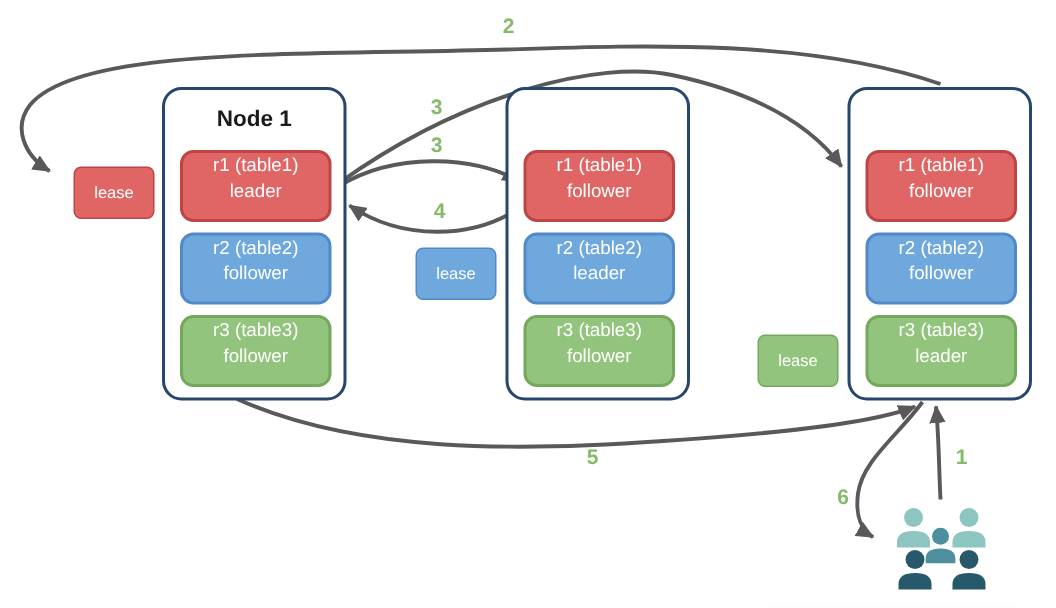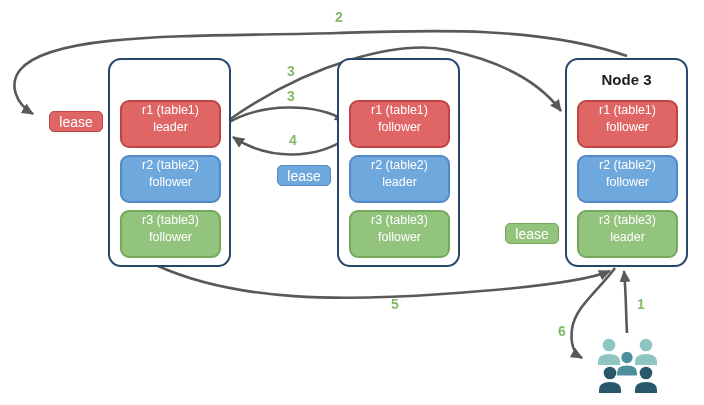--- a/index.html
+++ b/index.html
@@ -22,22 +22,22 @@
   .node{position:absolute;width:123px;height:209px;background:var(--node-fill);
         border:2px solid var(--node-border);border-radius:13px;box-sizing:border-box;}
   .node h3{margin:11px 0 0 0;text-align:center;font-size:15px;font-weight:bold;color:var(--title-color);}
   .box{position:absolute;left:10px;width:101px;height:48px;border-radius:9px;border:2px solid;
        box-sizing:border-box;display:flex;flex-direction:column;align-items:center;justify-content:flex-start;
        color:var(--box-text);font-size:12.5px;line-height:1.32;text-align:center;}
   .box.red{background:var(--red-fill);border-color:var(--red-border);}
   .box.blue{background:var(--blue-fill);border-color:var(--blue-border);}
   .box.green{background:var(--green-fill);border-color:var(--green-border);}
   .b1{top:40px;} .b2{top:95px;} .b3{top:150px;}
-  .lease{position:absolute;width:54px;height:21px;border-radius:5px;border:1.5px solid;box-sizing:border-box;
-         display:flex;align-items:center;justify-content:center;color:var(--box-text);font-size:14px;}
+  .lease{position:absolute;width:54px;height:35px;border-radius:5px;border:1.5px solid;box-sizing:border-box;
+         display:flex;align-items:center;justify-content:center;color:var(--box-text);font-size:11px;}
   .lease-red{left:49px;top:111px;background:var(--red-fill);border-color:var(--red-border);}
   .lease-blue{left:277px;top:165px;background:var(--blue-fill);border-color:var(--blue-border);}
   .lease-green{left:505px;top:223px;background:var(--green-fill);border-color:var(--green-border);}
   .step{position:absolute;transform:translate(-50%,-50%);font-size:14px;font-weight:bold;color:var(--step-color);}
 </style>
 </head>
 <body>
 
 <div class="canvas">
 
@@ -86,20 +86,21 @@
 
   <span class="step" style="left:339px;top:17px">2</span>
   <span class="step" style="left:291px;top:71px">3</span>
   <span class="step" style="left:291px;top:96px">3</span>
   <span class="step" style="left:293px;top:140px">4</span>
   <span class="step" style="left:395px;top:304px">5</span>
   <span class="step" style="left:562px;top:331px">6</span>
   <span class="step" style="left:641px;top:304px">1</span>
 
   <section class="node" style="left:108px;top:58px">
+    <h3>Node 1</h3>
     <div class="box red b1">
       <span>r1 (table1)</span>
       <span>leader</span>
     </div>
     <div class="box blue b2">
       <span>r2 (table2)</span>
       <span>follower</span>
     </div>
     <div class="box green b3">
       <span>r3 (table3)</span>
@@ -116,21 +117,20 @@
       <span>r2 (table2)</span>
       <span>leader</span>
     </div>
     <div class="box green b3">
       <span>r3 (table3)</span>
       <span>follower</span>
     </div>
   </section>
 
   <section class="node" style="left:565px;top:58px">
-    <h3>Node 3</h3>
     <div class="box red b1">
       <span>r1 (table1)</span>
       <span>follower</span>
     </div>
     <div class="box blue b2">
       <span>r2 (table2)</span>
       <span>follower</span>
     </div>
     <div class="box green b3">
       <span>r3 (table3)</span>

